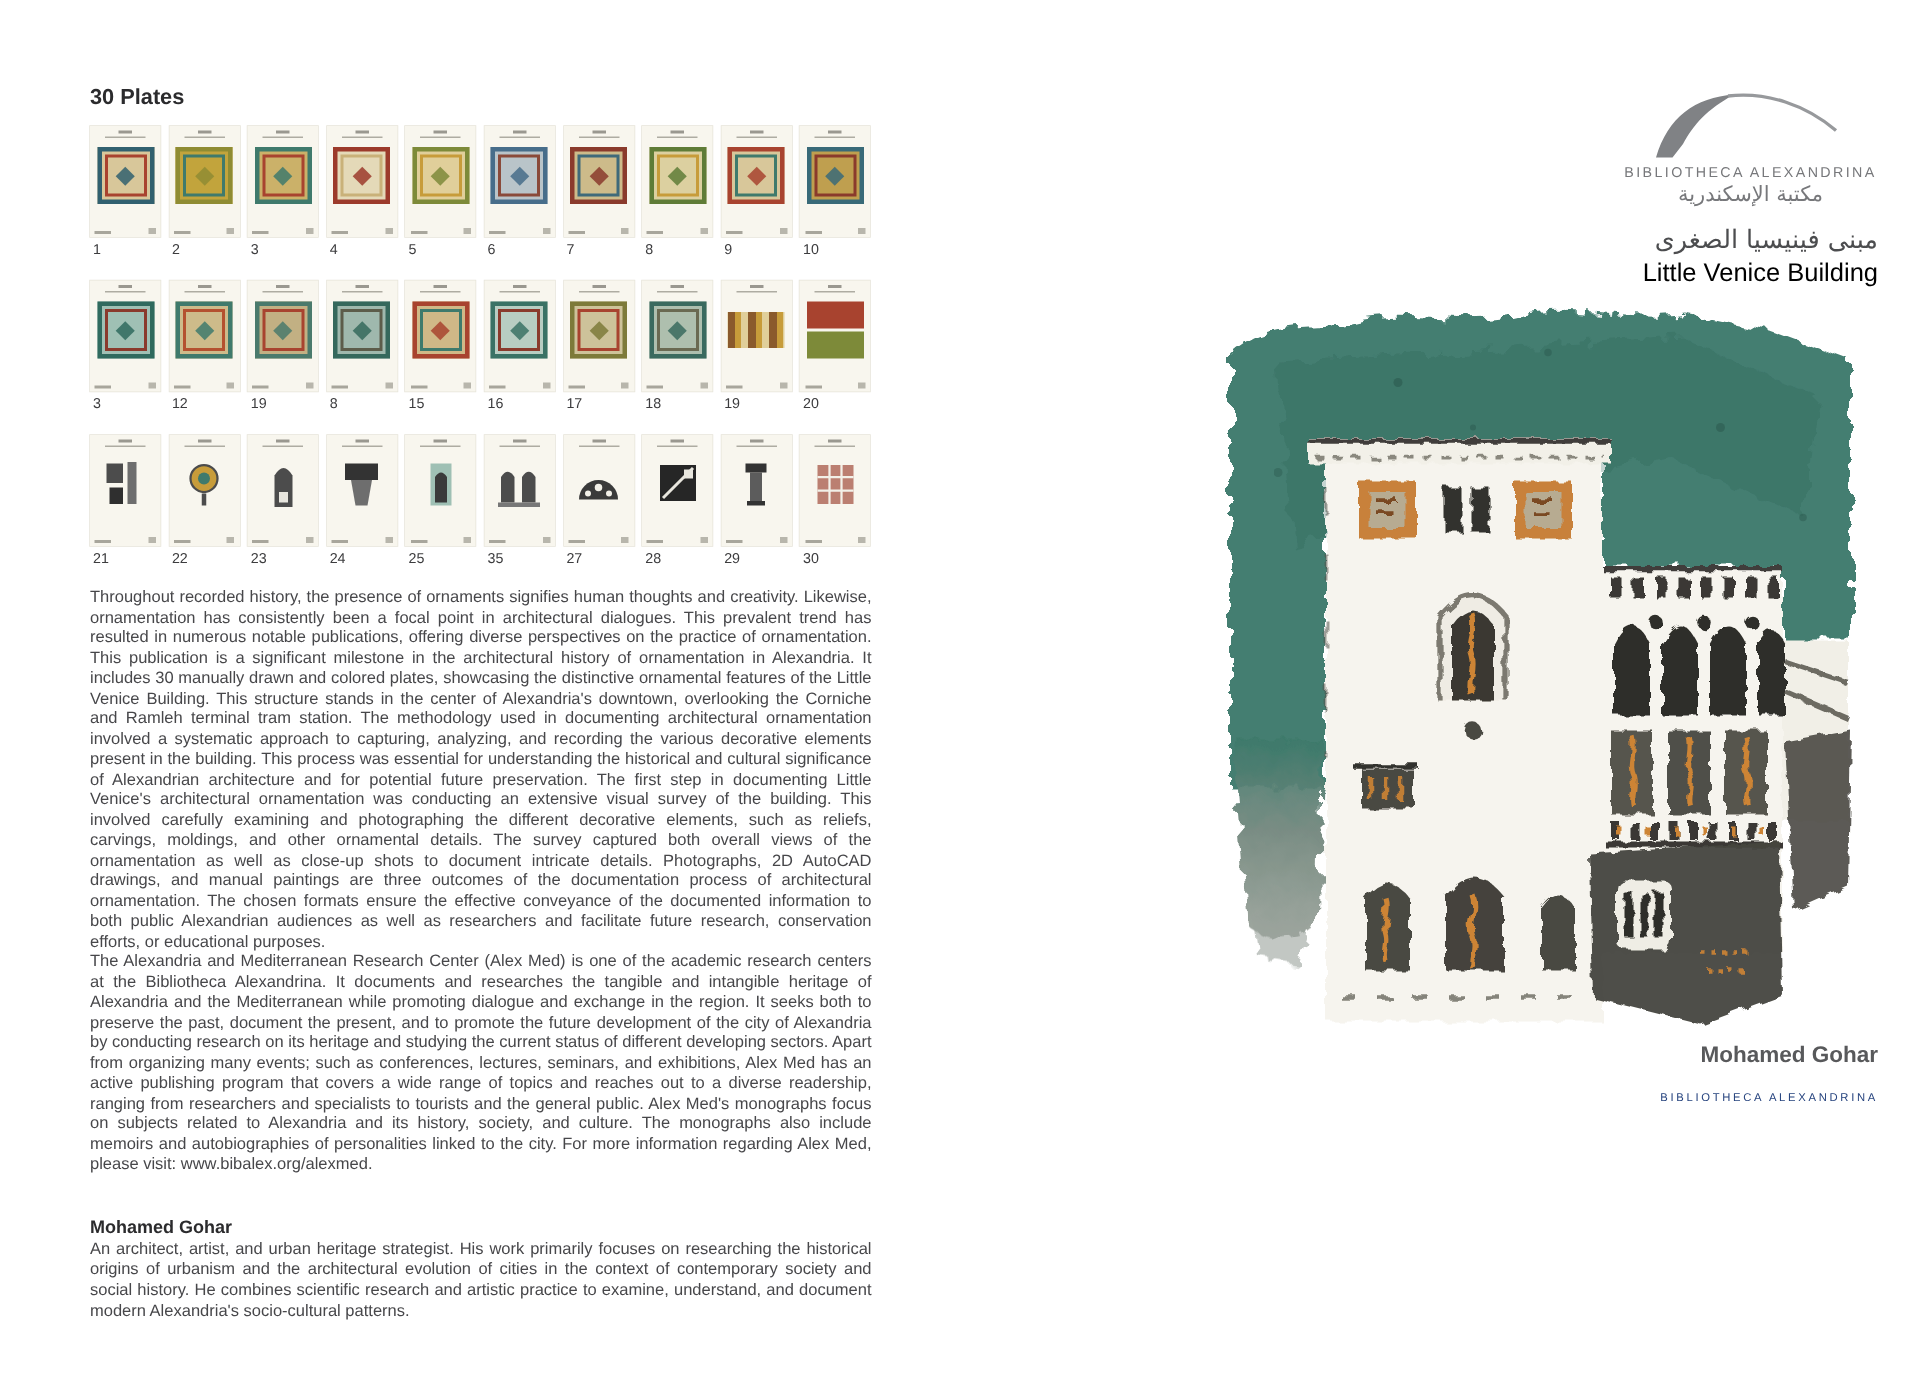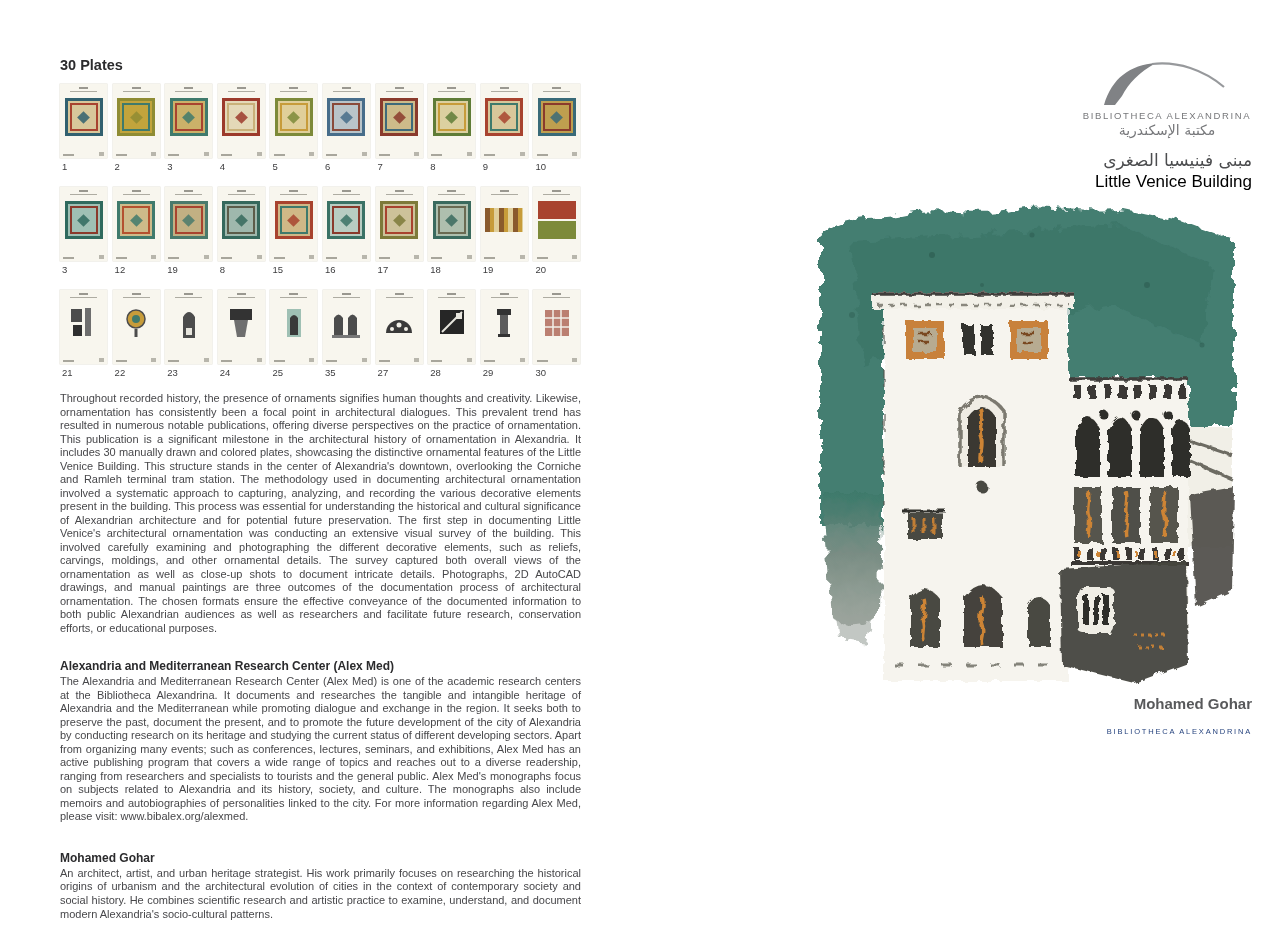--- a/index.html
+++ b/index.html
@@ -602,21 +602,20 @@
             </div>
             <div class="plate-foot">
               <span class="pf1"></span>
               <span class="pf2"></span>
             </div>
           </div>
           <div class="plate-num">30</div>
         </div>
       </div>
     <p class="body-txt">Throughout recorded history, the presence of ornaments signifies human thoughts and creativity. Likewise, ornamentation has consistently been a focal point in architectural dialogues. This prevalent trend has resulted in numerous notable publications, offering diverse perspectives on the practice of ornamentation. This publication is a significant milestone in the architectural history of ornamentation in Alexandria. It includes 30 manually drawn and colored plates, showcasing the distinctive ornamental features of the Little Venice Building. This structure stands in the center of Alexandria's downtown, overlooking the Corniche and Ramleh terminal tram station. The methodology used in documenting architectural ornamentation involved a systematic approach to capturing, analyzing, and recording the various decorative elements present in the building. This process was essential for understanding the historical and cultural significance of Alexandrian architecture and for potential future preservation. The first step in documenting Little Venice's architectural ornamentation was conducting an extensive visual survey of the building. This involved carefully examining and photographing the different decorative elements, such as reliefs, carvings, moldings, and other ornamental details. The survey captured both overall views of the ornamentation as well as close-up shots to document intricate details. Photographs, 2D AutoCAD drawings, and manual paintings are three outcomes of the documentation process of architectural ornamentation. The chosen formats ensure the effective conveyance of the documented information to both public Alexandrian audiences as well as researchers and facilitate future research, conservation efforts, or educational purposes.</p>
-    <div class="sec-head">Alexandria and Mediterranean Research Center (Alex Med)</div>
     <p class="body-txt">The Alexandria and Mediterranean Research Center (Alex Med) is one of the academic research centers at the Bibliotheca Alexandrina. It documents and researches the tangible and intangible heritage of Alexandria and the Mediterranean while promoting dialogue and exchange in the region. It seeks both to preserve the past, document the present, and to promote the future development of the city of Alexandria by conducting research on its heritage and studying the current status of different developing sectors. Apart from organizing many events; such as conferences, lectures, seminars, and exhibitions, Alex Med has an active publishing program that covers a wide range of topics and reaches out to a diverse readership, ranging from researchers and specialists to tourists and the general public. Alex Med's monographs focus on subjects related to Alexandria and its history, society, and culture. The monographs also include memoirs and autobiographies of personalities linked to the city. For more information regarding Alex Med, please visit: www.bibalex.org/alexmed.</p>
     <div class="sec-head author">Mohamed Gohar</div>
     <p class="body-txt">An architect, artist, and urban heritage strategist. His work primarily focuses on researching the historical origins of urbanism and the architectural evolution of cities in the context of contemporary society and social history. He combines scientific research and artistic practice to examine, understand, and document modern Alexandria's socio-cultural patterns.</p>
   </div>
 
   <div id="front">
     <div class="ba-logo">
       <svg width="170" height="52" viewBox="0 0 170 52">
         <path d="M22,48 C30,21 48,8 74,6 C56,16 47,26 40,39 L33,48 Z" fill="#808285"></path>
         <path d="M70,7 C96,4 122,13 142,30" stroke="#97999c" stroke-width="2.2" fill="none"></path>

